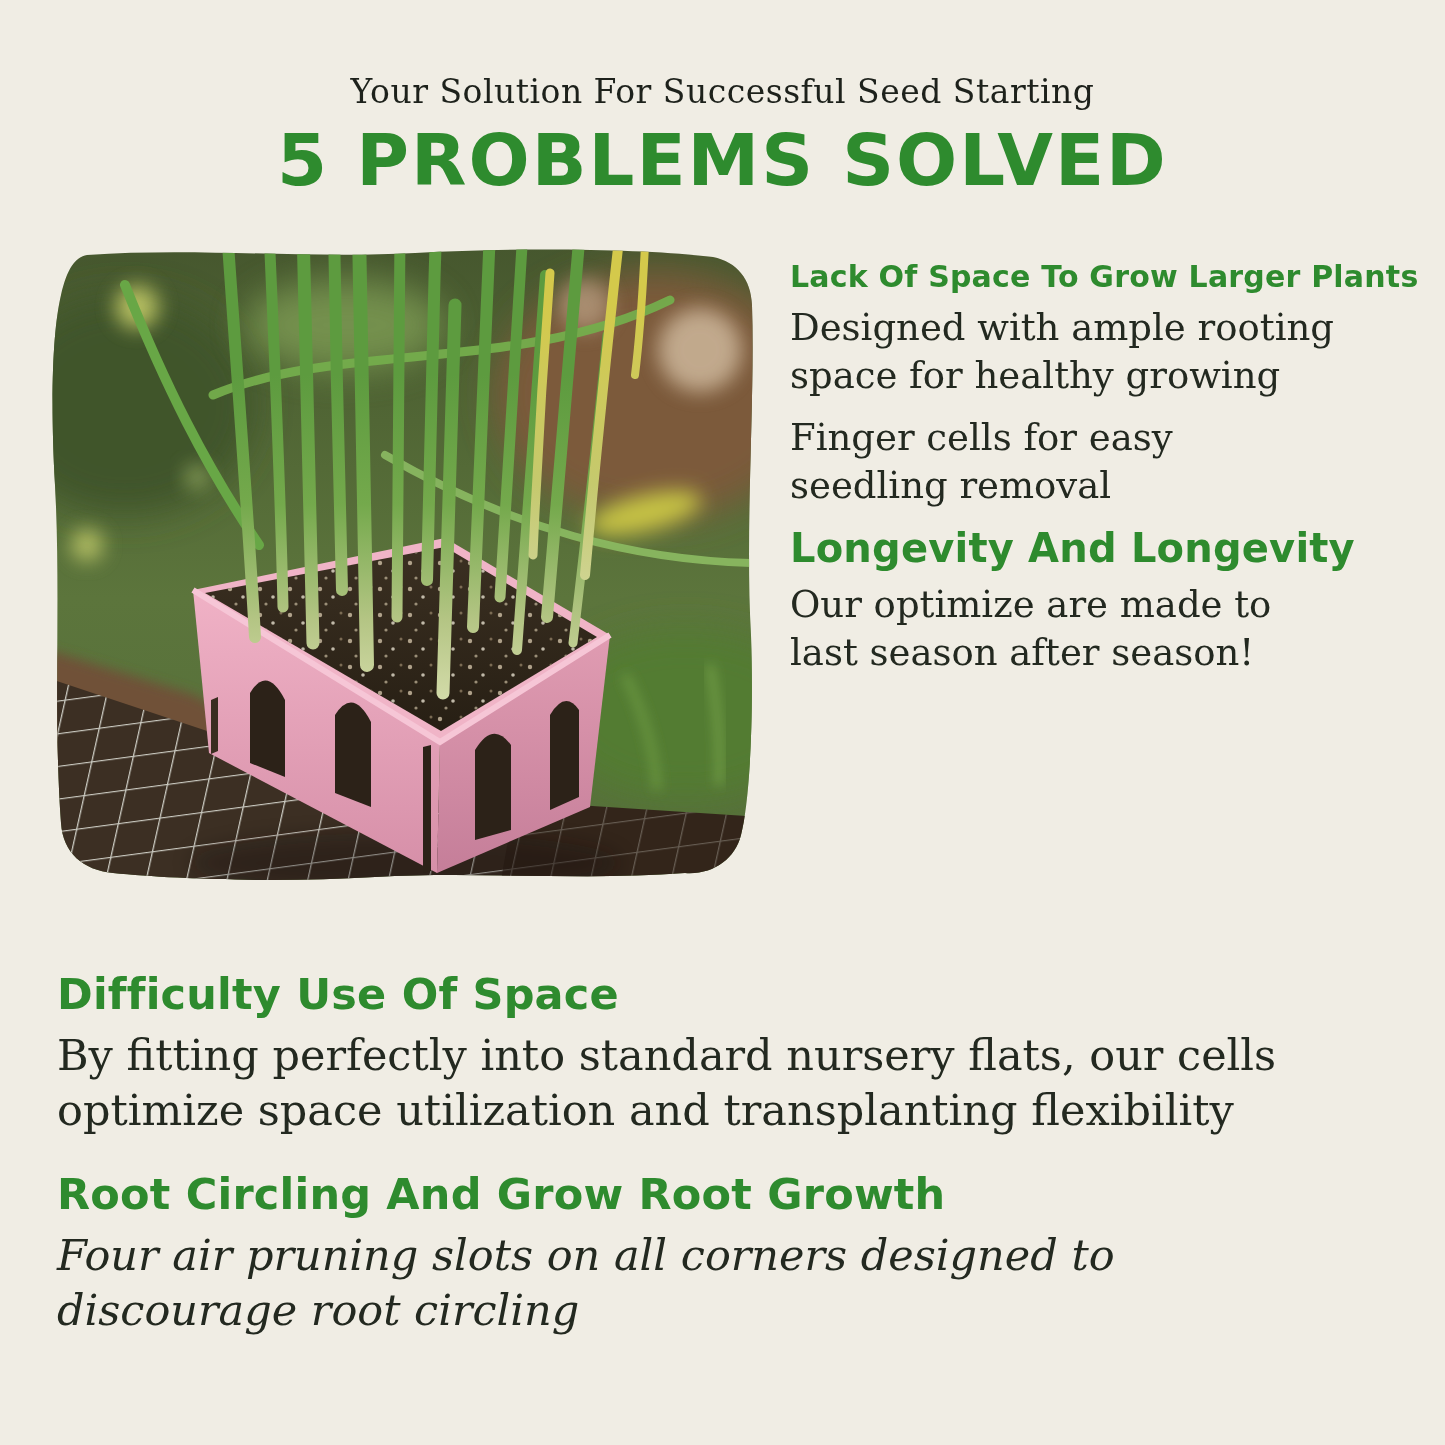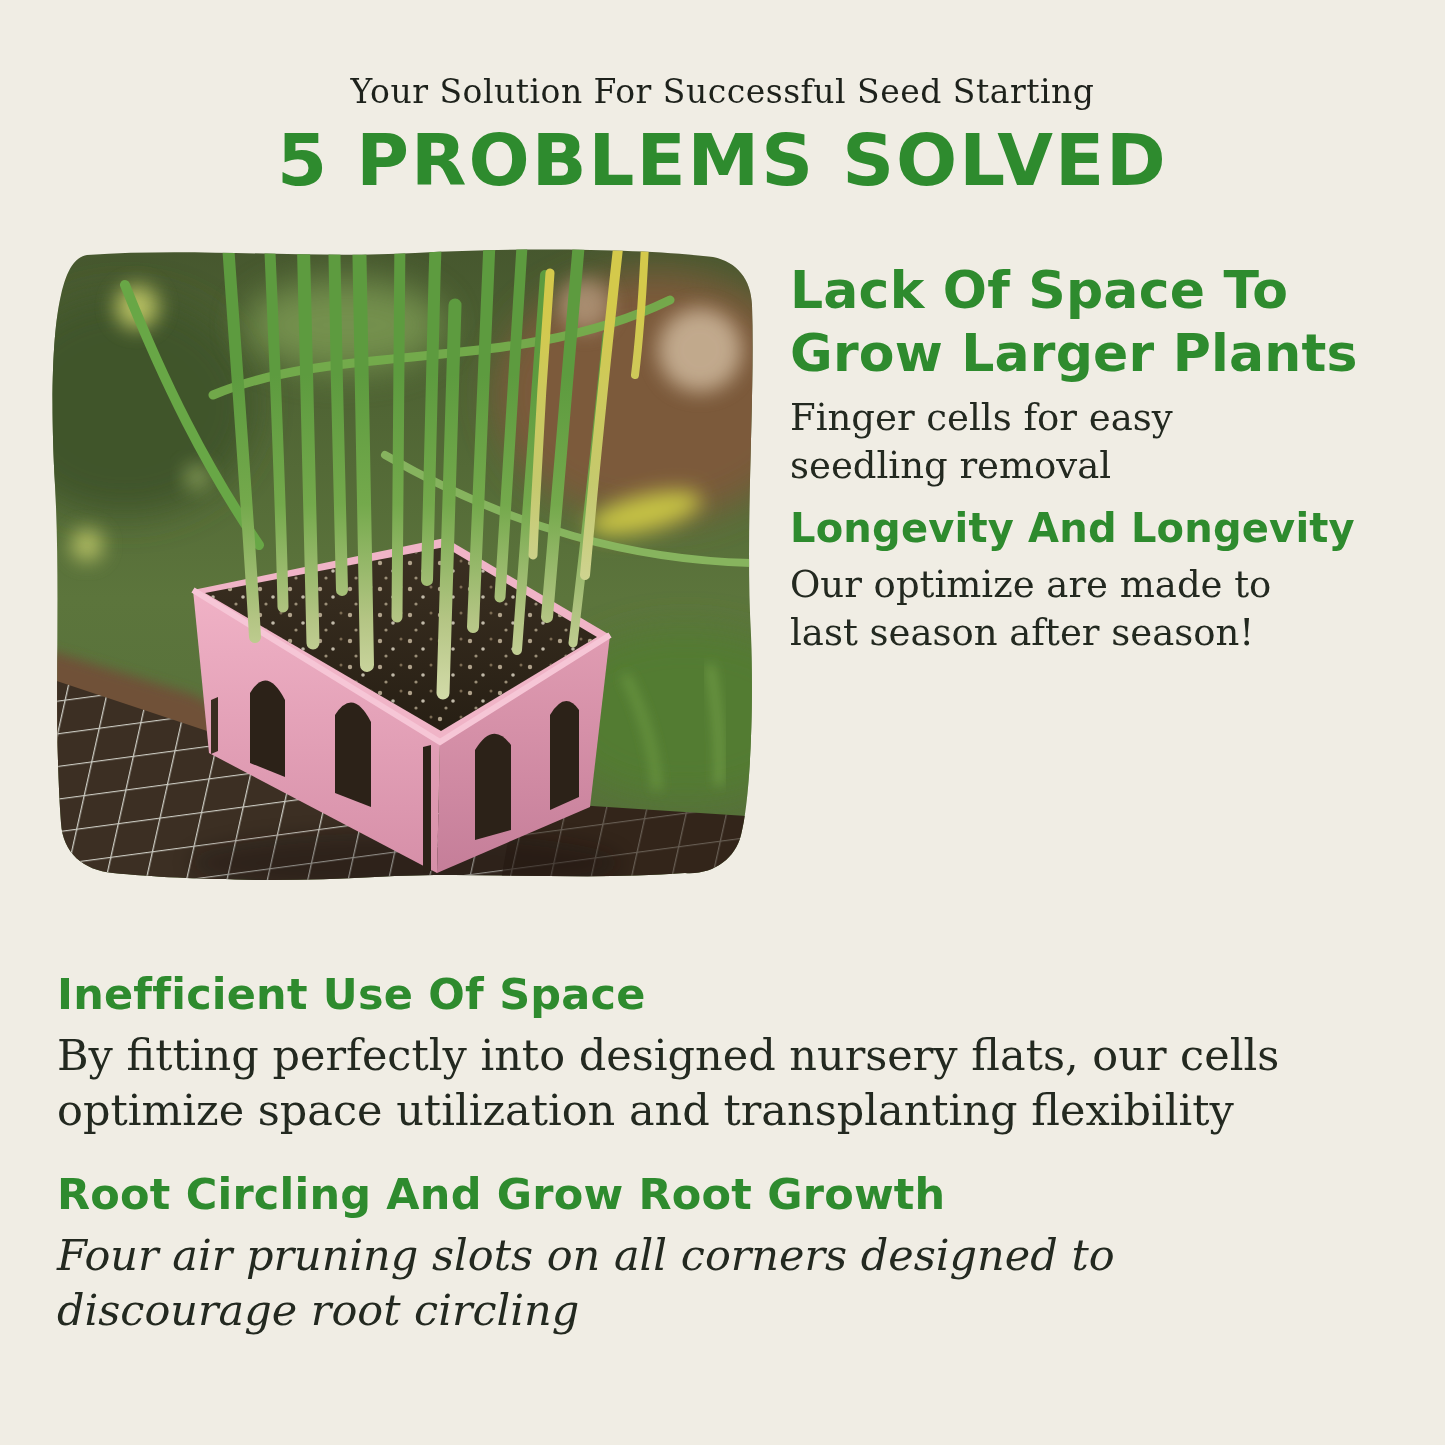--- a/index.html
+++ b/index.html
@@ -46,21 +46,21 @@
   .photo-frame svg{display:block;}
   .right-col{
     flex:0 0 auto;
     width:645px;
     margin-left:30px;
     padding-top:14px;
   }
   .problem-heading{
     font-family:"DejaVu Sans", sans-serif;
     font-weight:bold;
-    font-size:52px;line-height:1.22;
+    font-size:30px;line-height:1.22;
     letter-spacing:.2px;
     color:var(--accent-green);
     margin-bottom:8px;
   }
   .right-col .problem-body{max-width:545px;}
   .problem-body{
     font-size:37px;line-height:1.3;
     margin-bottom:14px;
     color:var(--text-dark);
   }
@@ -214,35 +214,36 @@
             <path d="M 540,330 C 548,240 560,120 575,-15" stroke="url(#stemY)" stroke-width="10"></path>
             <path d="M 600,0 C 598,40 595,90 590,130" stroke="url(#stemY)" stroke-width="8"></path>
           </g>
         </g>
       </svg>
     </div>
 
     <div class="right-col">
       <div class="problem-block">
         <div class="problem-heading">Lack Of Space To Grow Larger Plants</div>
+        <div class="problem-body">Designed with ample rooting space for healthy growing</div>
       </div>
       <div class="problem-block">
         <div class="problem-body">Finger cells for easy seedling removal</div>
       </div>
       <div class="problem-block block-durability">
         <div class="problem-heading">Longevity And Longevity</div>
         <div class="problem-body">Our optimize are made to last season after season!</div>
       </div>
     </div>
   </div>
 
   <div class="bottom-section">
     <div class="problem-block">
-      <div class="problem-heading">Inefficient Use Of Space</div>
-      <div class="problem-body bottom-body-space">By fitting perfectly into designed nursery flats, our cells optimize space utilization and transplanting flexibility</div>
+      <div class="problem-heading">Difficulty Use Of Space</div>
+      <div class="problem-body bottom-body-space">By fitting perfectly into standard nursery flats, our cells optimize space utilization and transplanting flexibility</div>
     </div>
     <div class="problem-block">
       <div class="problem-heading">Root Circling And Grow Root Growth</div>
       <div class="problem-body bottom-body-root">Four air pruning slots on all corners designed to discourage root circling</div>
     </div>
   </div>
 
 </div>
 
 </body></html>

